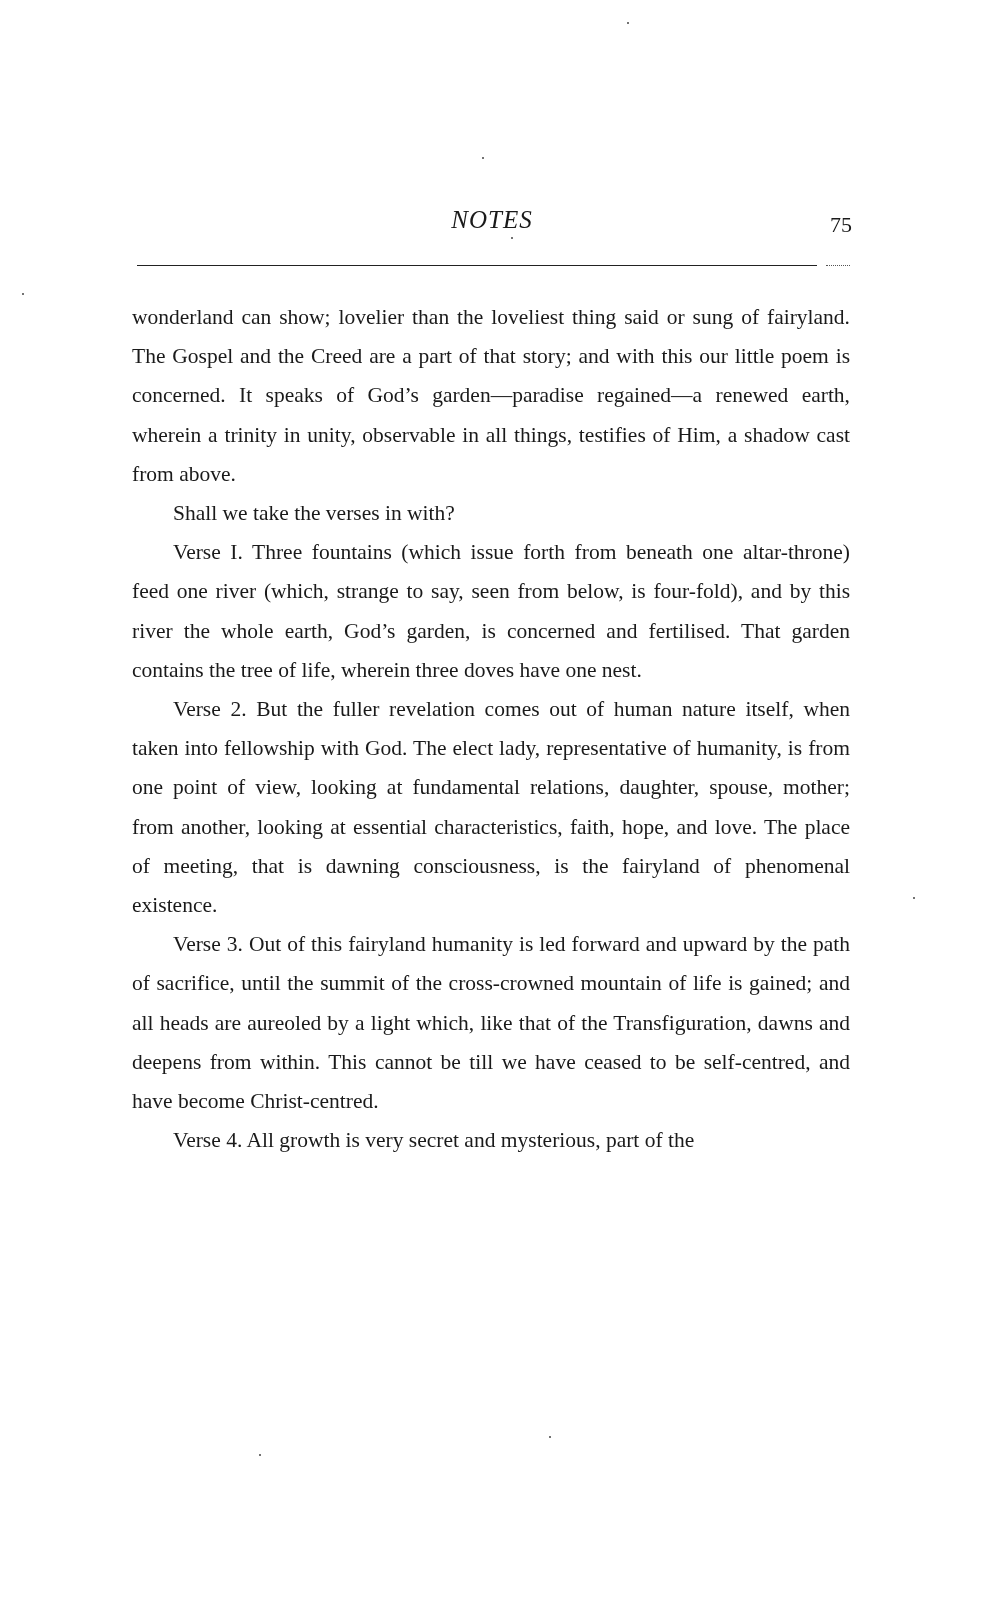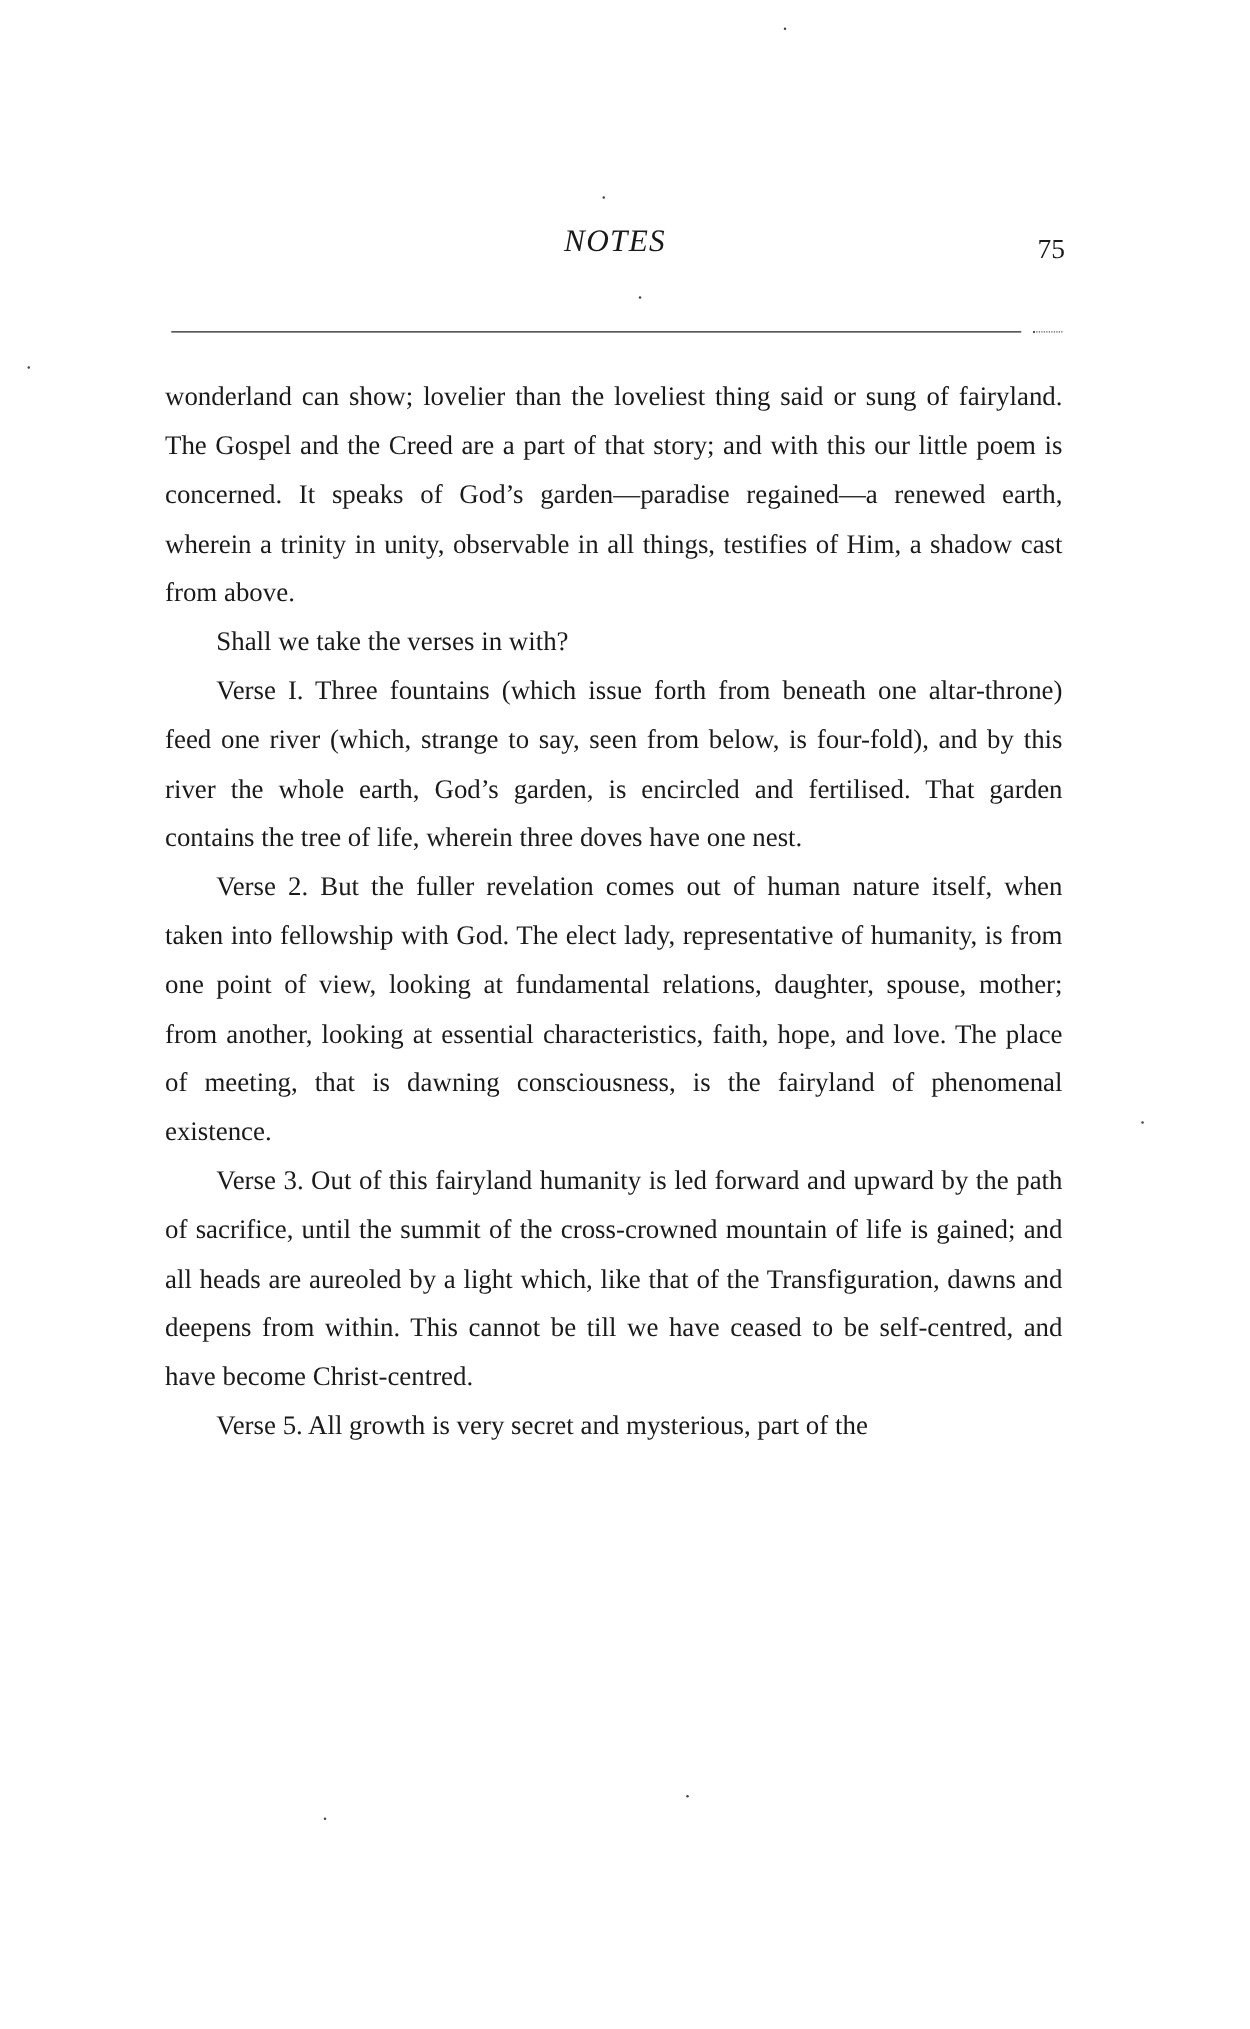--- a/index.html
+++ b/index.html
@@ -16,21 +16,21 @@
       color: #1a1a1a;
     }
     .page {
       position: absolute;
       left: 0; top: 0;
       width: 1000px;
       height: 1623px;
     }
     .running-head {
       position: absolute;
-      top: 180px;
+      top: 206px;
       left: 132px;
       width: 720px;
       height: 40px;
     }
     .running-title {
       position: absolute;
       left: 0;
       width: 720px;
       text-align: center;
       top: 0;
@@ -93,24 +93,24 @@
     <div class="running-title">NOTES</div>
     <div class="page-number">75</div>
   </div>
 
   <div class="rule"></div>
   <div class="rule-tail"></div>
 
   <div class="body-text">
     <p>wonderland can show; lovelier than the loveliest thing said or sung of fairyland. The Gospel and the Creed are a part of that story; and with this our little poem is concerned. It speaks of God’s garden—paradise regained—a renewed earth, wherein a trinity in unity, observable in all things, testifies of Him, a shadow cast from above.</p>
     <p class="indent">Shall we take the verses in with?</p>
-    <p class="indent">Verse I. Three fountains (which issue forth from beneath one altar-throne) feed one river (which, strange to say, seen from below, is four-fold), and by this river the whole earth, God’s garden, is encircled and fertilised. That garden contains the tree of life, wherein three doves have one nest.</p>
+    <p class="indent">Verse I. Three fountains (which issue forth from beneath one altar-throne) feed one river (which, strange to say, seen from below, is four-fold), and by this river the whole earth, God’s garden, is concerned and fertilised. That garden contains the tree of life, wherein three doves have one nest.</p>
     <p class="indent">Verse 2. But the fuller revelation comes out of human nature itself, when taken into fellowship with God. The elect lady, representative of humanity, is from one point of view, looking at fundamental relations, daughter, spouse, mother; from another, looking at essential characteristics, faith, hope, and love. The place of meeting, that is dawning consciousness, is the fairyland of phenomenal existence.</p>
     <p class="indent">Verse 3. Out of this fairyland humanity is led forward and upward by the path of sacrifice, until the summit of the cross-crowned mountain of life is gained; and all heads are aureoled by a light which, like that of the Transfiguration, dawns and deepens from within. This cannot be till we have ceased to be self-centred, and have become Christ-centred.</p>
-    <p class="indent">Verse 5. All growth is very secret and mysterious, part of the</p>
+    <p class="indent">Verse 4. All growth is very secret and mysterious, part of the</p>
   </div>
 
   <div class="speck" style="left:482px; top:157px;"></div>
   <div class="speck" style="left:511px; top:237px;"></div>
   <div class="speck" style="left:22px; top:293px;"></div>
   <div class="speck" style="left:913px; top:897px;"></div>
   <div class="speck" style="left:259px; top:1454px;"></div>
   <div class="speck" style="left:549px; top:1436px;"></div>
   <div class="speck" style="left:627px; top:22px;"></div>
 

